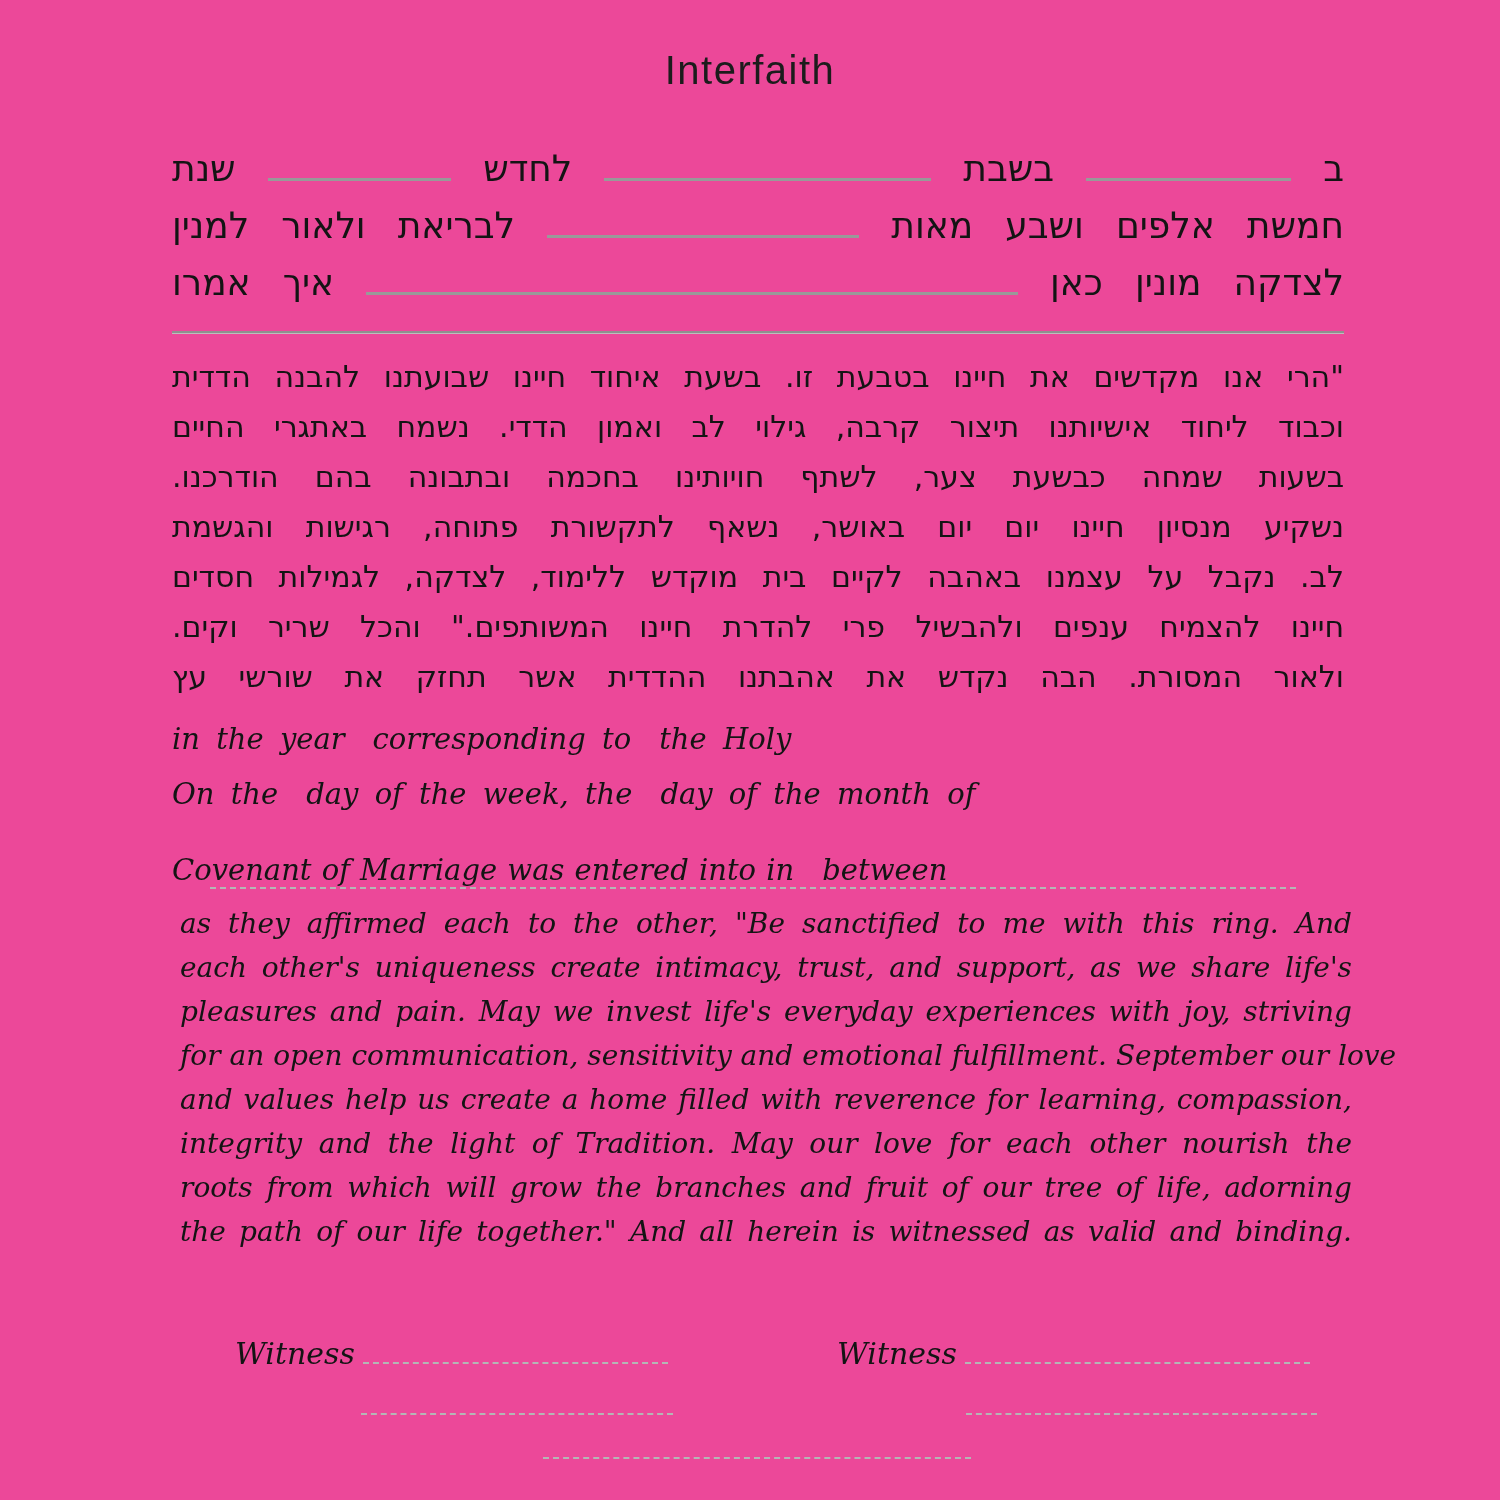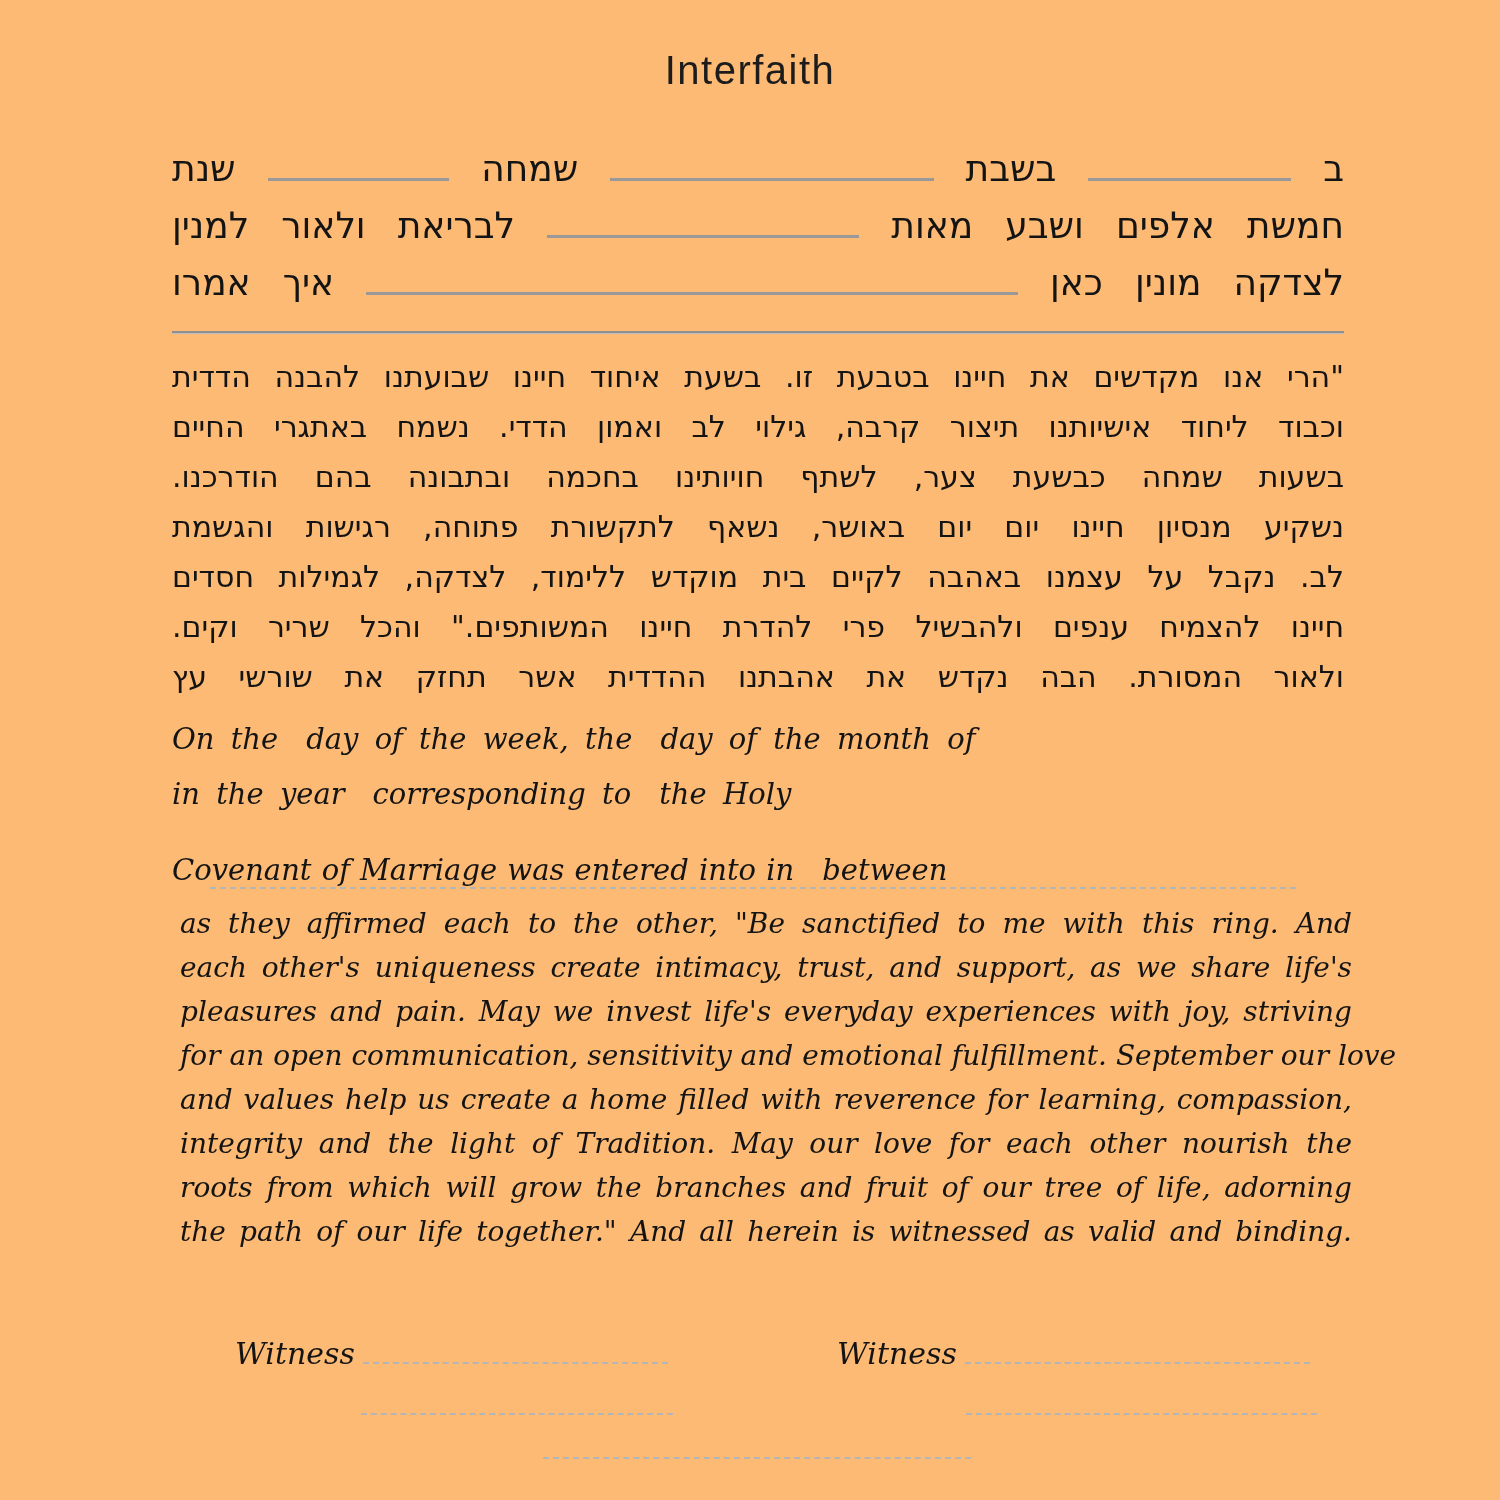--- a/index.html
+++ b/index.html
@@ -1,20 +1,20 @@
 <!DOCTYPE html>
 <html><head>
 <meta charset="utf-8">
 <style>
   * { margin:0; padding:0; box-sizing:border-box; }
   html,body { background:#ffffff; }
   .page {
     position:relative;
     width:1500px; height:1500px;
-    background:#fdba74;
+    background:#ec4899;
     color:#141414;
     overflow:hidden;
   }
   .title {
     position:absolute; top:48px; left:0; width:100%;
     text-align:center;
     font-family:"Liberation Sans", sans-serif;
     font-weight:300;
     font-size:40px;
     letter-spacing:1.5px;
@@ -123,21 +123,21 @@
 <div class="page">
 
   <div class="title">Interfaith</div>
 
   <div class="heb-date">
     <div class="hdrow">
       <span>ב</span>
       <span class="blank g115"></span>
       <span>בשבת</span>
       <span class="blank g2"></span>
-      <span>שמחה</span>
+      <span>לחדש</span>
       <span class="blank g1"></span>
       <span>שנת</span>
     </div>
     <div class="hdrow">
       <span>חמשת</span>
       <span>אלפים</span>
       <span>ושבע</span>
       <span>מאות</span>
       <span class="blank g1"></span>
       <span>לבריאת</span>
@@ -161,33 +161,33 @@
     <div class="hline">וכבוד ליחוד אישיותנו תיצור קרבה, גילוי לב ואמון הדדי. נשמח באתגרי החיים</div>
     <div class="hline">בשעות שמחה כבשעת צער, לשתף חויותינו בחכמה ובתבונה בהם הודרכנו.</div>
     <div class="hline">נשקיע מנסיון חיינו יום יום באושר, נשאף לתקשורת פתוחה, רגישות והגשמת</div>
     <div class="hline">לב. נקבל על עצמנו באהבה לקיים בית מוקדש ללימוד, לצדקה, לגמילות חסדים</div>
     <div class="hline">חיינו להצמיח ענפים ולהבשיל פרי להדרת חיינו המשותפים." והכל שריר וקים.</div>
     <div class="hline">ולאור המסורת. הבה נקדש את אהבתנו ההדדית אשר תחזק את שורשי עץ</div>
   </div>
 
   <div class="eng-date">
     <div class="edrow wide">
+      <span>in the year</span>
+      <span class="dblank g1"></span>
+      <span>corresponding to</span>
+      <span class="dblank g44"></span>
+      <span>the Holy</span>
+    </div>
+    <div class="edrow wide">
       <span>On the</span>
       <span class="dblank g1"></span>
       <span>day of the week, the</span>
       <span class="dblank g22"></span>
       <span>day of the month of</span>
       <span class="dblank g16"></span>
-    </div>
-    <div class="edrow wide">
-      <span>in the year</span>
-      <span class="dblank g1"></span>
-      <span>corresponding to</span>
-      <span class="dblank g44"></span>
-      <span>the Holy</span>
     </div>
     <div class="edrow tight">
       <span>Covenant of Marriage was entered into in</span>
       <span class="dblank g1"></span>
       <span>between</span>
     </div>
   </div>
 
   <div class="center-blank"></div>
 

